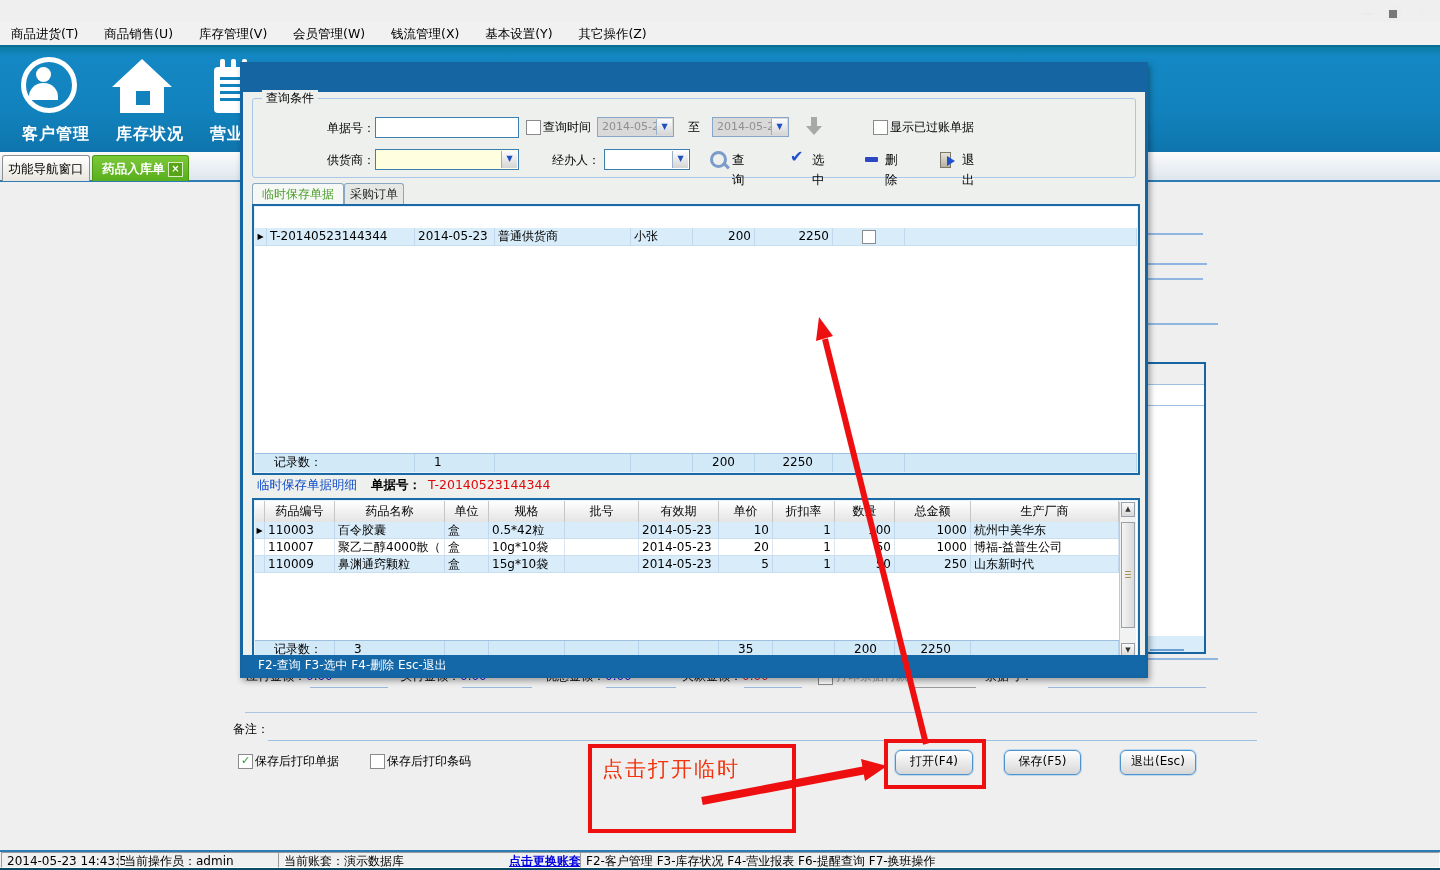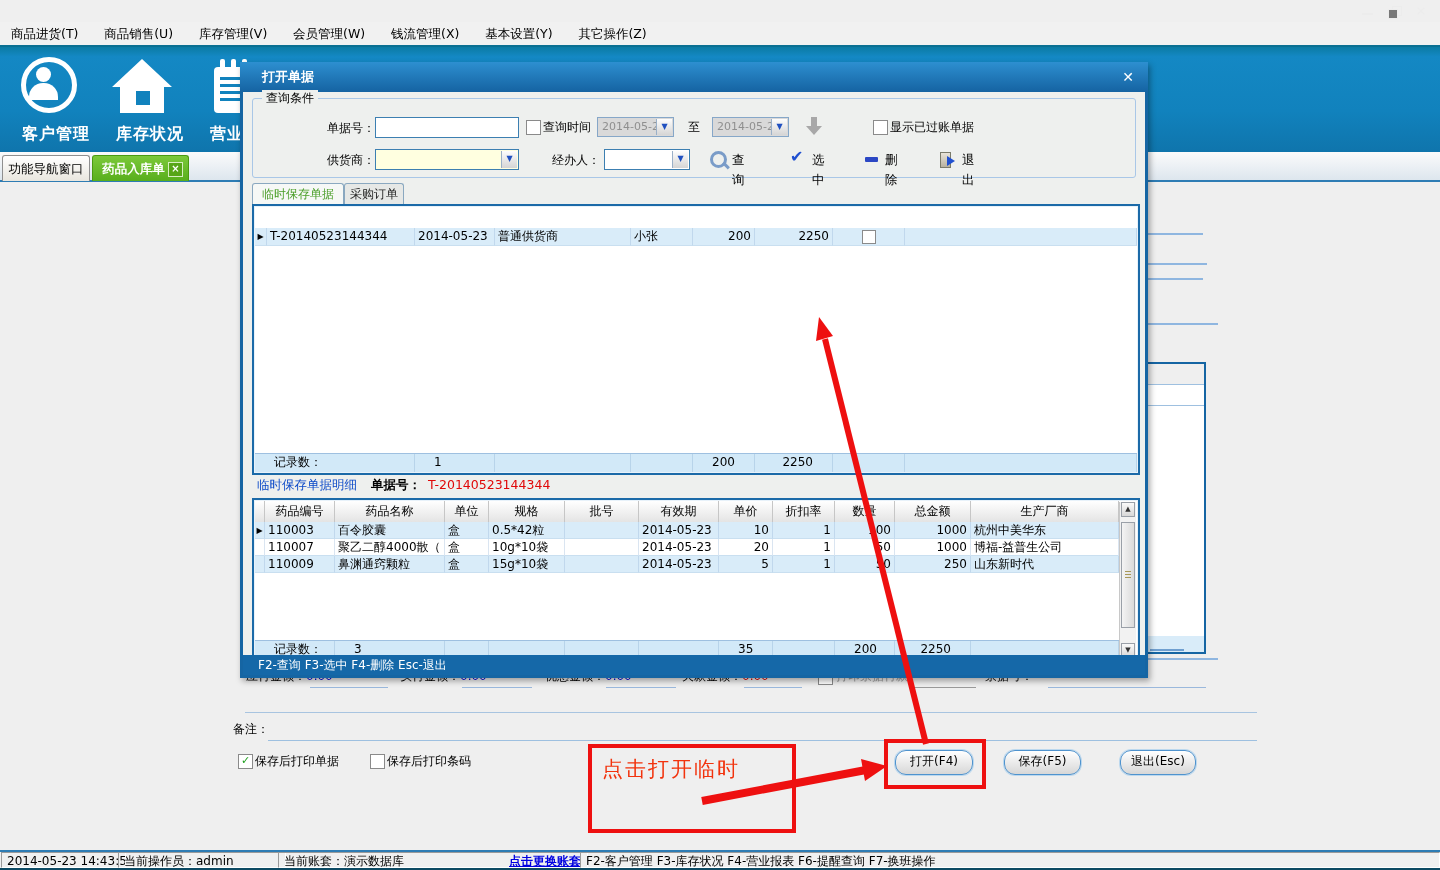--- a/index.html
+++ b/index.html
@@ -34,21 +34,21 @@
   #fragpanel .ftr{position:absolute;left:0;bottom:0;right:0;height:16px;background:#d9ecf9;}
   #fragpanel .ftr .mini{position:absolute;left:2px;bottom:1px;width:34px;height:2px;background:#6f9fd0;}
   .clipfield{top:668px;height:16px;font-size:12px;line-height:16px;}
   .clipline{top:687px;height:1px;background:#9ab8dc;}
   .val-blue{color:#0000d8;}
   .val-red{color:#d80000;}
   
   .hline{height:1px;background:#a8c4e0;}
   .cb{width:13px;height:13px;background:#fff;border:1px solid #8a8a8a;font-size:11px;line-height:12px;text-align:center;font-weight:bold;}
   .cb .ck{color:#1fa01f;}
-  .btn{height:23px;border:1px solid #4f93ce;border-radius:11px;background:linear-gradient(180deg,#ffffff,#d7d7d7);box-shadow:0 0 0 1px #bcd8ee;font-size:12px;text-align:center;line-height:21px;}
+  .btn{height:23px;border:1px solid #4f93ce;border-radius:6px;background:linear-gradient(180deg,#ffffff,#d7d7d7);box-shadow:0 0 0 1px #bcd8ee;font-size:12px;text-align:center;line-height:21px;}
   #openbtn-outline{left:884px;top:739px;width:94px;height:42px;border:4px solid #ee1010;}
   #annotation{left:588px;top:744px;width:190px;height:75px;border:4px solid #ee1010;color:#f2330d;font-size:21px;line-height:30px;padding:6px 0 0 10px;letter-spacing:2px;}
   
   #dialog{left:240px;top:62px;width:908px;height:616px;background:#1565a3;box-shadow:2px 3px 6px rgba(0,0,0,.35);z-index:40;}
   #dlg-title{position:absolute;left:0;top:0;right:0;height:30px;background:linear-gradient(180deg,#2d8fd0,#1563a2);color:#fff;font-weight:bold;font-size:13px;line-height:30px;}
   #dlg-body{position:absolute;left:3px;top:30px;width:902px;height:583px;background:#eef0ee;}
   #qgroup{left:9px;top:6px;width:882px;height:78px;border:1px solid #a9c7e7;border-radius:3px;}
   #qgroup-label{left:19px;top:-2px;background:#eef0ee;padding:0 4px;font-size:12px;}
   .flabel{font-size:12px;line-height:15px;}
   .tinput{background:#fff;border:1px solid #3c7fb1;font-size:12px;padding:0 3px;box-sizing:border-box;}
@@ -203,24 +203,20 @@
   <div class="abs" id="openbtn-outline"></div>
   <div class="abs btn" style="left:895px;top:750px;width:76px;">打开(F4)</div>
   <div class="abs btn" style="left:1004px;top:750px;width:75px;">保存(F5)</div>
   <div class="abs btn" style="left:1120px;top:750px;width:74px;">退出(Esc)</div>
 
   <div class="abs" id="annotation">
     <div>点击打开临时</div>
   </div>
 
   <div id="dialog" class="abs">
-    <div id="dlg-title">
-      <span style="position:absolute;left:22px;">打开单据</span>
-      <span style="position:absolute;right:14px;top:0;font-size:14px;">✕</span>
-    </div>
     <div id="dlg-body">
 
       <div class="abs" id="qgroup"></div>
       <div class="abs" id="qgroup-label">查询条件</div>
 
       <div class="abs flabel" style="left:80px;top:29px;width:52px;text-align:right;">单据号：</div>
       <input class="abs tinput" style="left: 132px; top: 25px; width: 144px; height: 21px;">
       <div class="abs cb" style="left:283px;top:28px;"></div>
       <div class="abs flabel" style="left:300px;top:28px;">查询时间</div>
       <div class="abs datecombo" style="left:354px;top:25px;width:77px;height:20px;">

